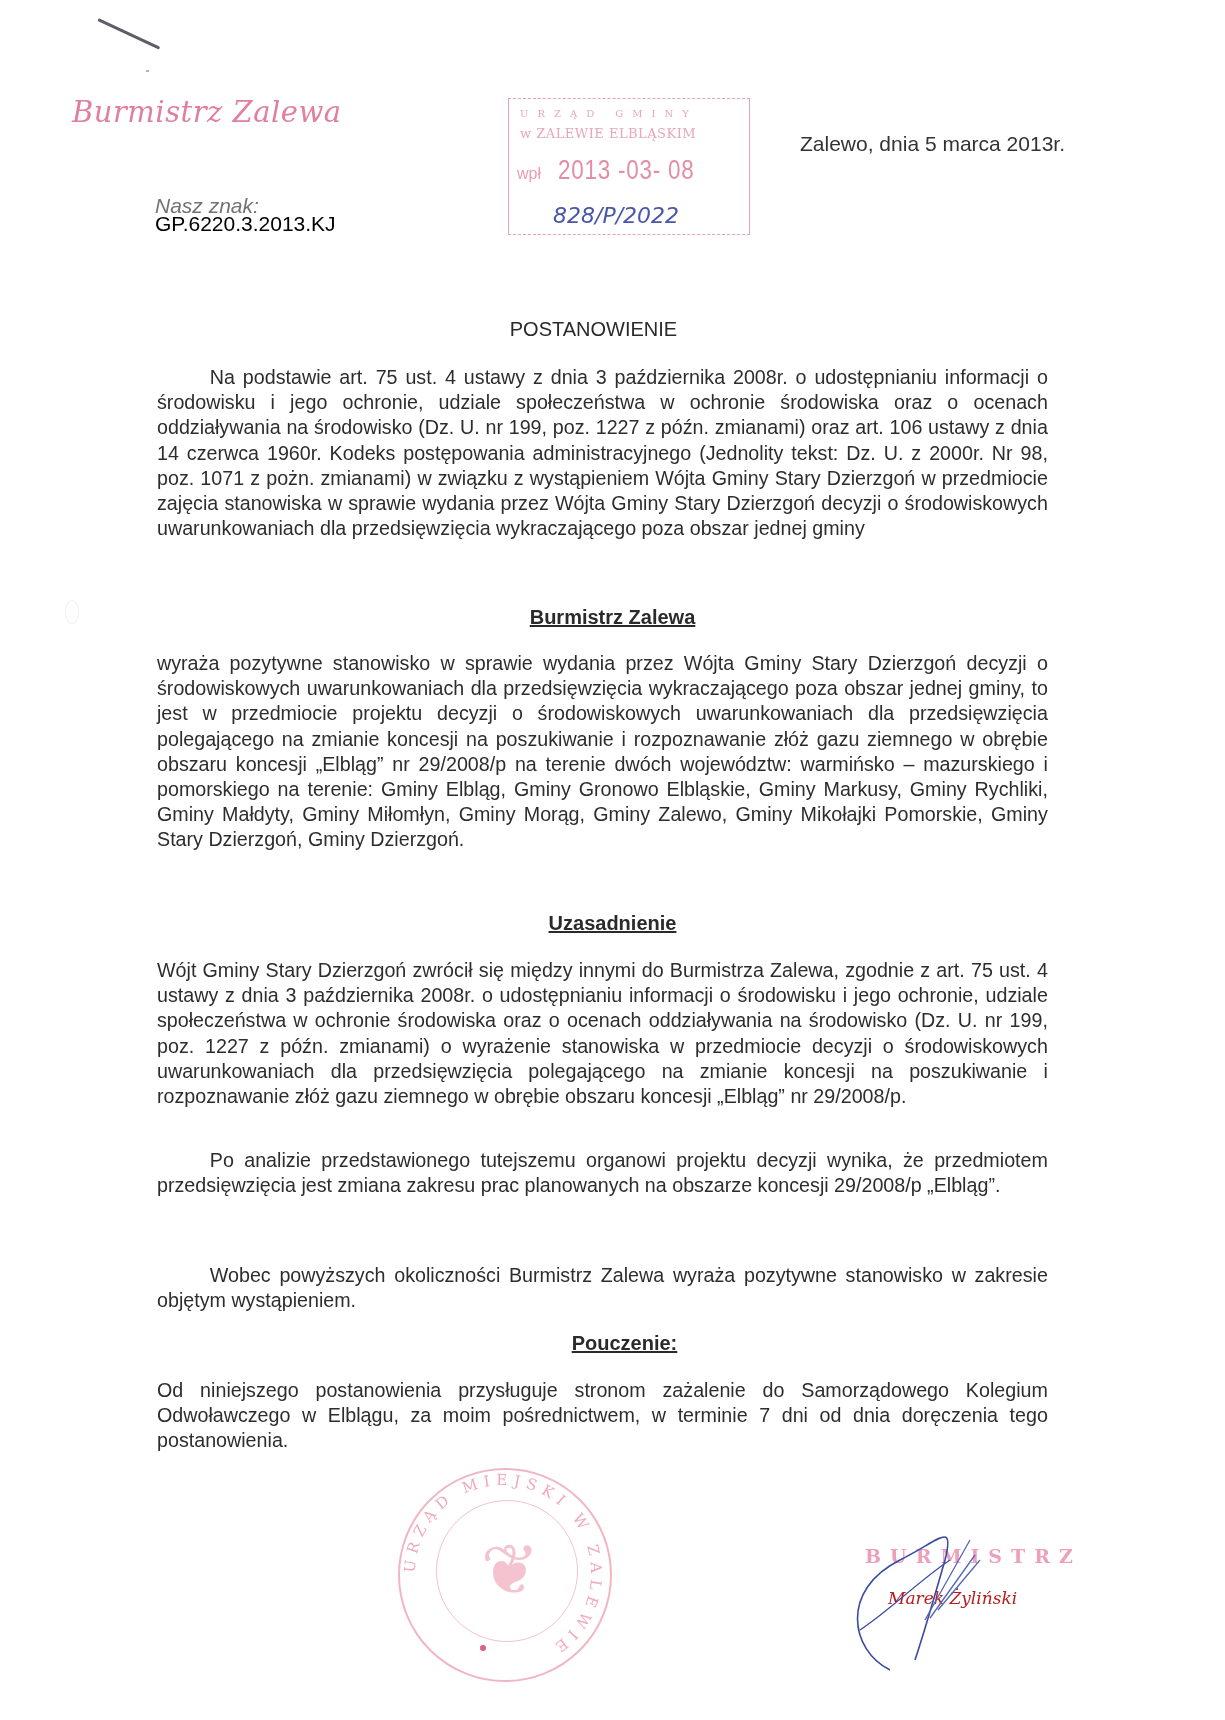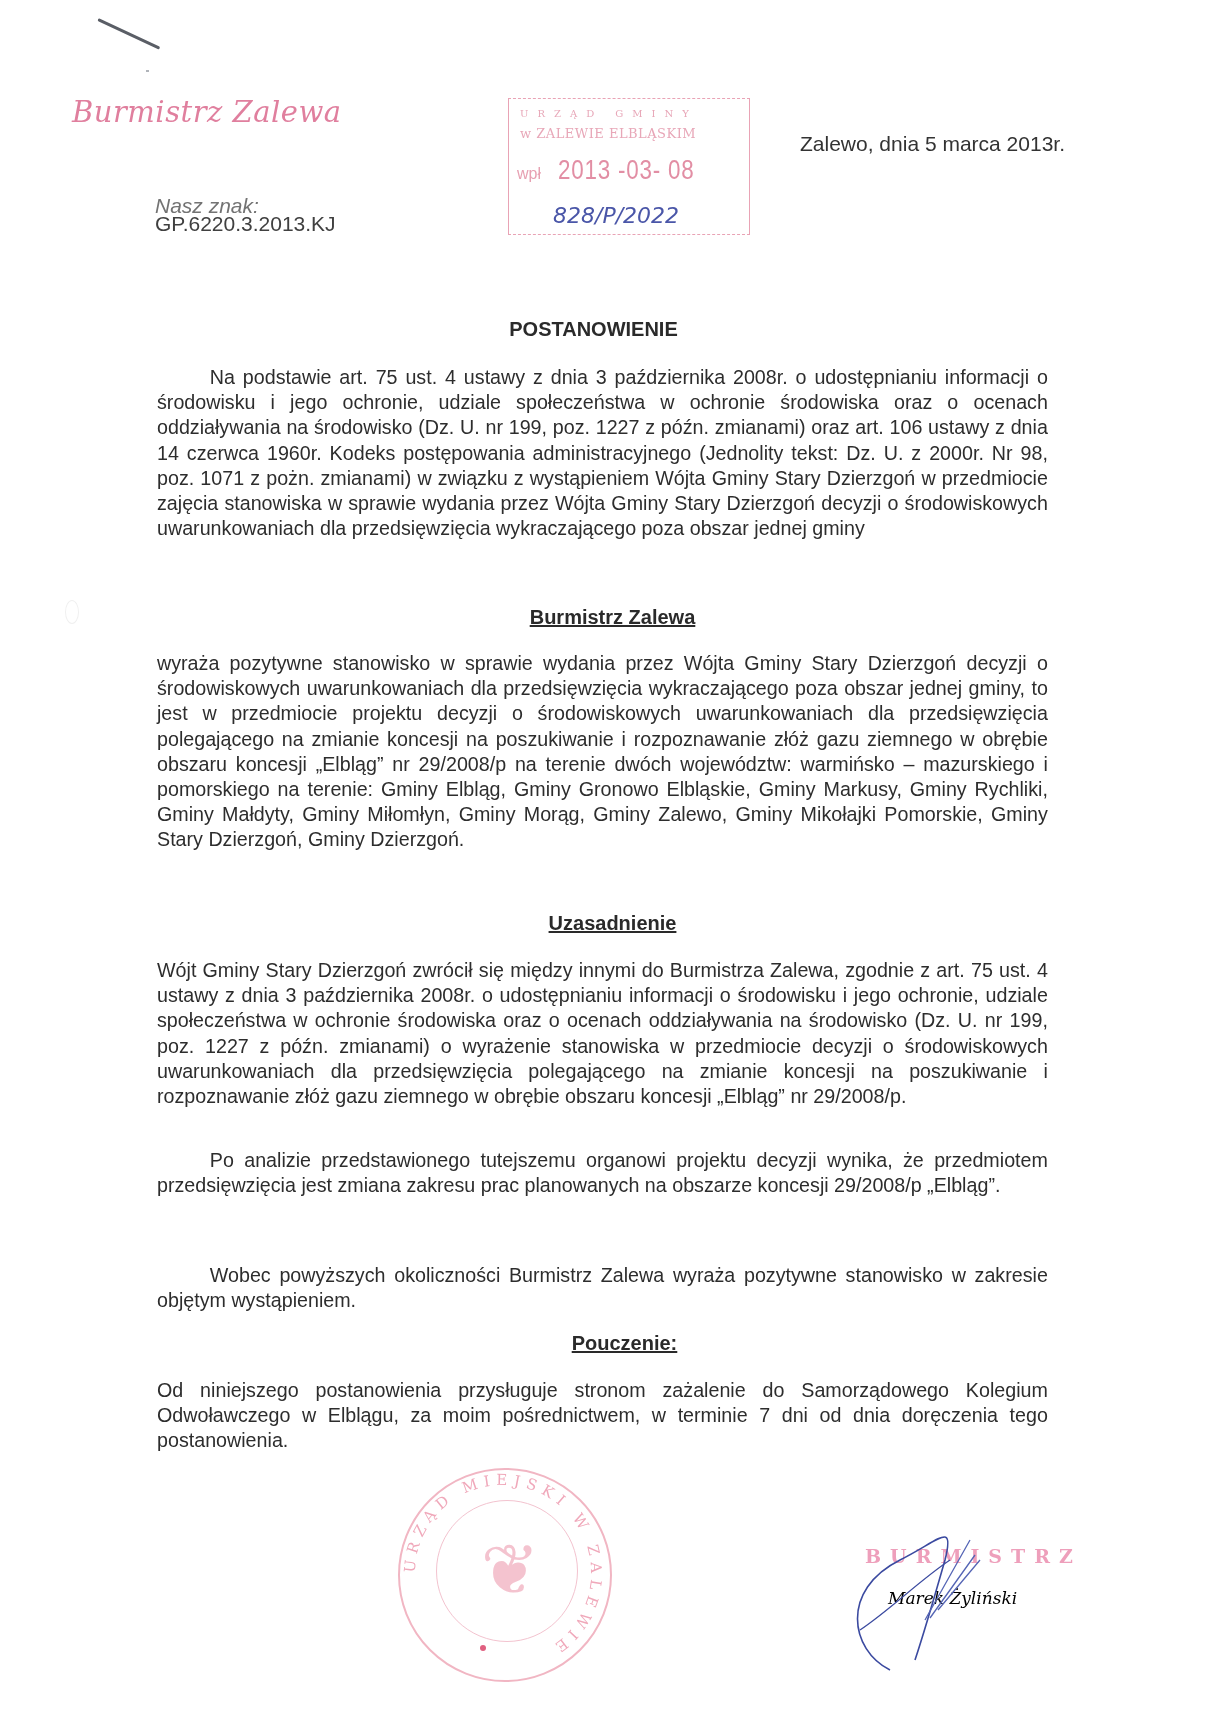--- a/index.html
+++ b/index.html
@@ -5,56 +5,56 @@
   html, body { margin: 0; padding: 0; background: #ffffff; }
   body { width: 1225px; height: 1720px; position: relative; overflow: hidden;
          font-family: "Liberation Sans", sans-serif; color: #2a2a2a; }
   .abs { position: absolute; }
   .staple { left: 98px; top: 18px; width: 68px; height: 3px; background: #5a5e66;
             transform: rotate(25deg); transform-origin: left center; border-radius: 2px; }
   .staple-dot { left: 146px; top: 70px; width: 3px; height: 2px; background: #b0b4ba; }
   .letterhead { left: 72px; top: 95px; font-family: "DejaVu Serif", serif; font-style: italic;
                 font-size: 29px; color: #e07f9e; letter-spacing: 0.5px; }
   .ref-label { left: 155px; top: 194px; font-size: 21px; color: #737373; font-style: italic; }
-  .ref-value { left: 155px; top: 212px; font-size: 21px; color: #404040; }
+  .ref-value { left: 155px; top: 212px; font-size: 21px; color: #000000; }
   .place-date { left: 800px; top: 132px; font-size: 21px; color: #333; }
 
   .stamp-box { left: 508px; top: 98px; width: 240px; height: 135px;
                border: 1px dashed #e9a3b5; border-left: 1px solid #e9a3b5; border-right: 1px solid #e9a3b5; }
   .stamp-line1 { left: 520px; top: 108px; font-family: "DejaVu Serif", serif; font-size: 10px;
                  color: #e8a7b8; letter-spacing: 9px; }
   .stamp-line2 { left: 520px; top: 126px; font-family: "DejaVu Serif", serif; font-size: 13px;
                  color: #e8a7b8; letter-spacing: 0.5px; }
   .stamp-wpl { left: 517px; top: 165px; font-size: 16px; color: #e7a0b2; }
   .stamp-date { left: 558px; top: 154px; font-family: "Liberation Sans Narrow", "Liberation Sans", sans-serif;
                 font-size: 28px; color: #e28ea4; letter-spacing: 1px; transform: scaleX(0.8); transform-origin: left; }
   .stamp-reg { left: 553px; top: 203px; font-family: "DejaVu Sans", sans-serif; font-style: italic;
                font-size: 22px; color: #4a56a8; }
 
-  .title { left: 0; width: 1187px; top: 318px; text-align: center; font-weight: bold;
+  .title { left: 0; width: 1187px; top: 318px; text-align: center; font-weight: normal;
            font-size: 20px; color: #2a2a2a; }
   .para { left: 157px; width: 928px; font-size: 20.5px; line-height: 25.2px; text-align: justify;
           color: #2d2d2d; transform: scaleX(0.96); transform-origin: left; }
   .para .indent { display: inline-block; width: 55px; }
   .heading { left: 0; width: 1225px; text-align: center; font-weight: bold; font-size: 20px;
              text-decoration: underline; color: #2a2a2a; }
 
   .seal { left: 398px; top: 1468px; width: 210px; height: 210px; border-radius: 50%;
           border: 2px solid #f1b6c3; }
   .seal-inner { left: 436px; top: 1500px; width: 140px; height: 140px; border-radius: 50%;
                 border: 1px solid #f3c3cf; }
   .seal-text { left: 398px; top: 1468px; width: 210px; height: 210px; }
   .eagle { left: 470px; top: 1525px; width: 80px; height: 90px; font-size: 70px; color: #f0aabb;
            text-align: center; line-height: 90px; opacity: 0.7; }
   .seal-dot { left: 480px; top: 1645px; width: 6px; height: 6px; border-radius: 50%; background: #e06080; }
 
   .sig-title { left: 865px; top: 1545px; font-family: "DejaVu Serif", serif; font-weight: bold;
                font-size: 19px; color: #ee9fbb; letter-spacing: 9px; }
   .sig-name { left: 888px; top: 1588px; font-family: "DejaVu Serif", serif; font-style: italic;
-              font-size: 17px; color: #000000; }
+              font-size: 17px; color: #b91c1c; }
   .signature { left: 830px; top: 1500px; width: 200px; height: 180px; }
   .mark { left: 65px; top: 600px; width: 12px; height: 22px; border: 1px solid #f0f0f0; border-radius: 50%; }
 </style>
 </head>
 <body>
 
 <div class="abs staple"></div>
 <div class="abs staple-dot"></div>
 <div class="abs mark"></div>
 

